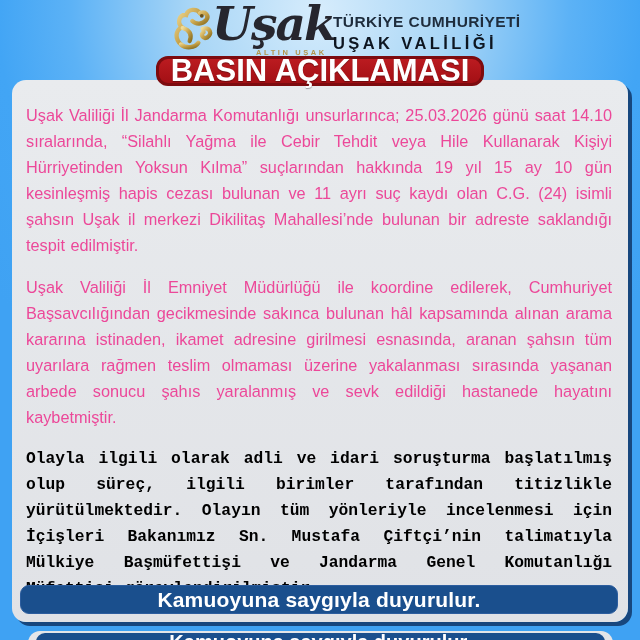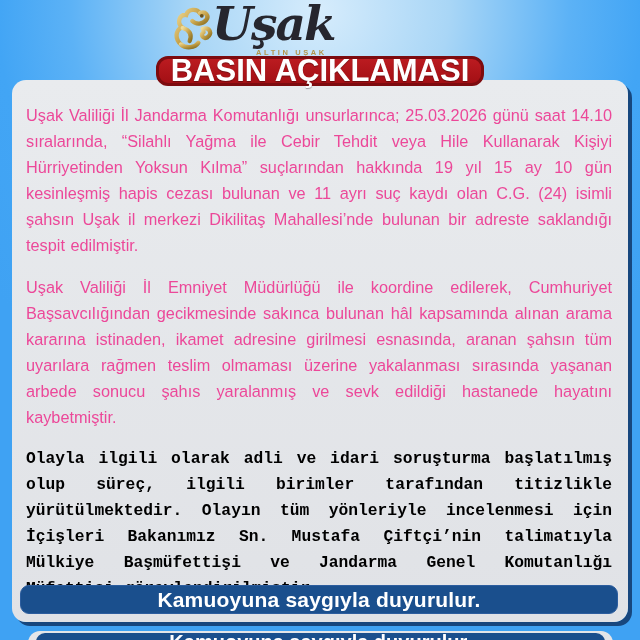--- a/index.html
+++ b/index.html
@@ -79,20 +79,24 @@
       <path d="M15 46 C8 40 8 30 16 26 C10 21 13 11 21 12 C23 5 33 4 37 10"></path>
       <path d="M37 10 C43 7 48 13 44 18 C40 23 32 23 28 19"></path>
       <path d="M17 27 C25 29 28 35 25 42"></path>
       <path d="M15 46 C21 51 31 50 35 44"></path>
       <path d="M40 28 C48 25 52 34 45 38 C40 40 37 34 41 32"></path>
     </g>
     <circle cx="39" cy="13" r="2.2" fill="#6b511a"></circle>
   </svg>
   <div class="wordmark">Uşak</div>
   <div class="tagline">ALTIN UŞAK</div>
+  <div class="hdr-text">
+    <div class="hdr-line1">TÜRKİYE CUMHURİYETİ</div>
+    <div class="hdr-line2">UŞAK VALİLİĞİ</div>
+  </div>
 </div>
 
 <div class="card"></div>
 
 <div class="red-banner">
   <span>BASIN AÇIKLAMASI</span>
 </div>
 
 <div class="card-text">
   <p>Uşak Valiliği İl Jandarma Komutanlığı unsurlarınca; 25.03.2026 günü saat 14.10 sıralarında, “Silahlı Yağma ile Cebir Tehdit veya Hile Kullanarak Kişiyi Hürriyetinden Yoksun Kılma” suçlarından hakkında 19 yıl 15 ay 10 gün kesinleşmiş hapis cezası bulunan ve 11 ayrı suç kaydı olan C.G. (24) isimli şahsın Uşak il merkezi Dikilitaş Mahallesi’nde bulunan bir adreste saklandığı tespit edilmiştir.</p>

